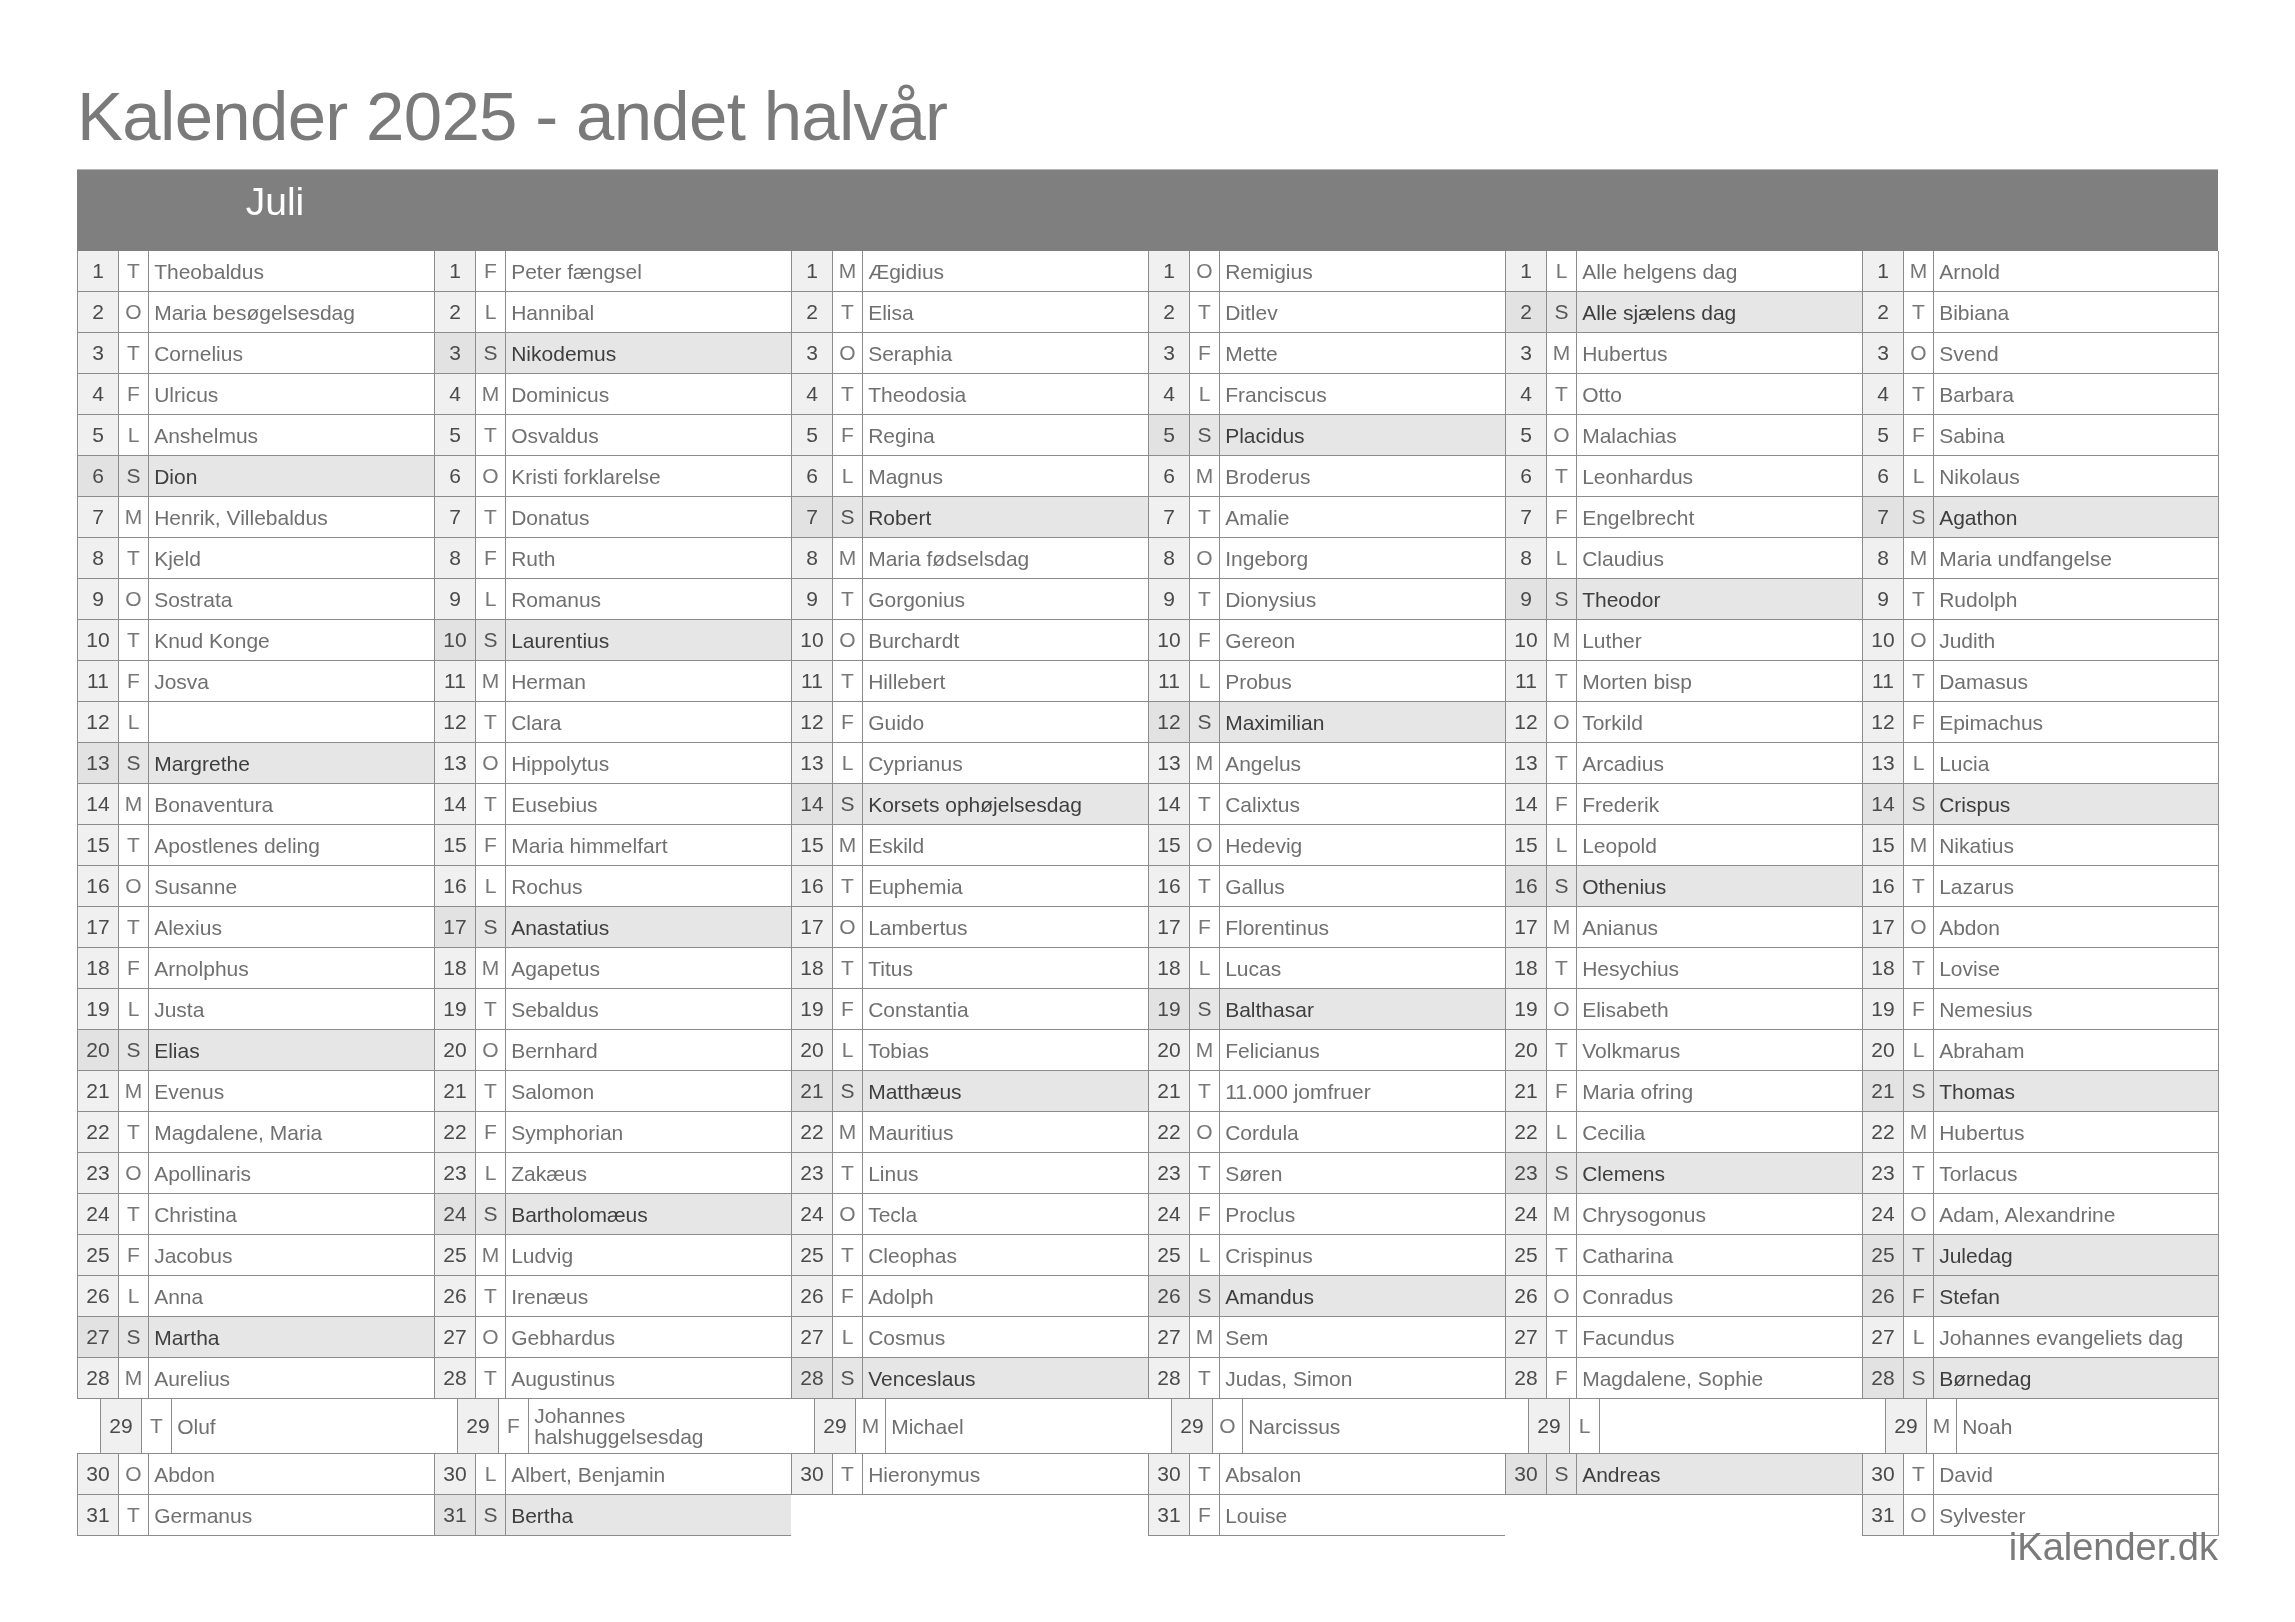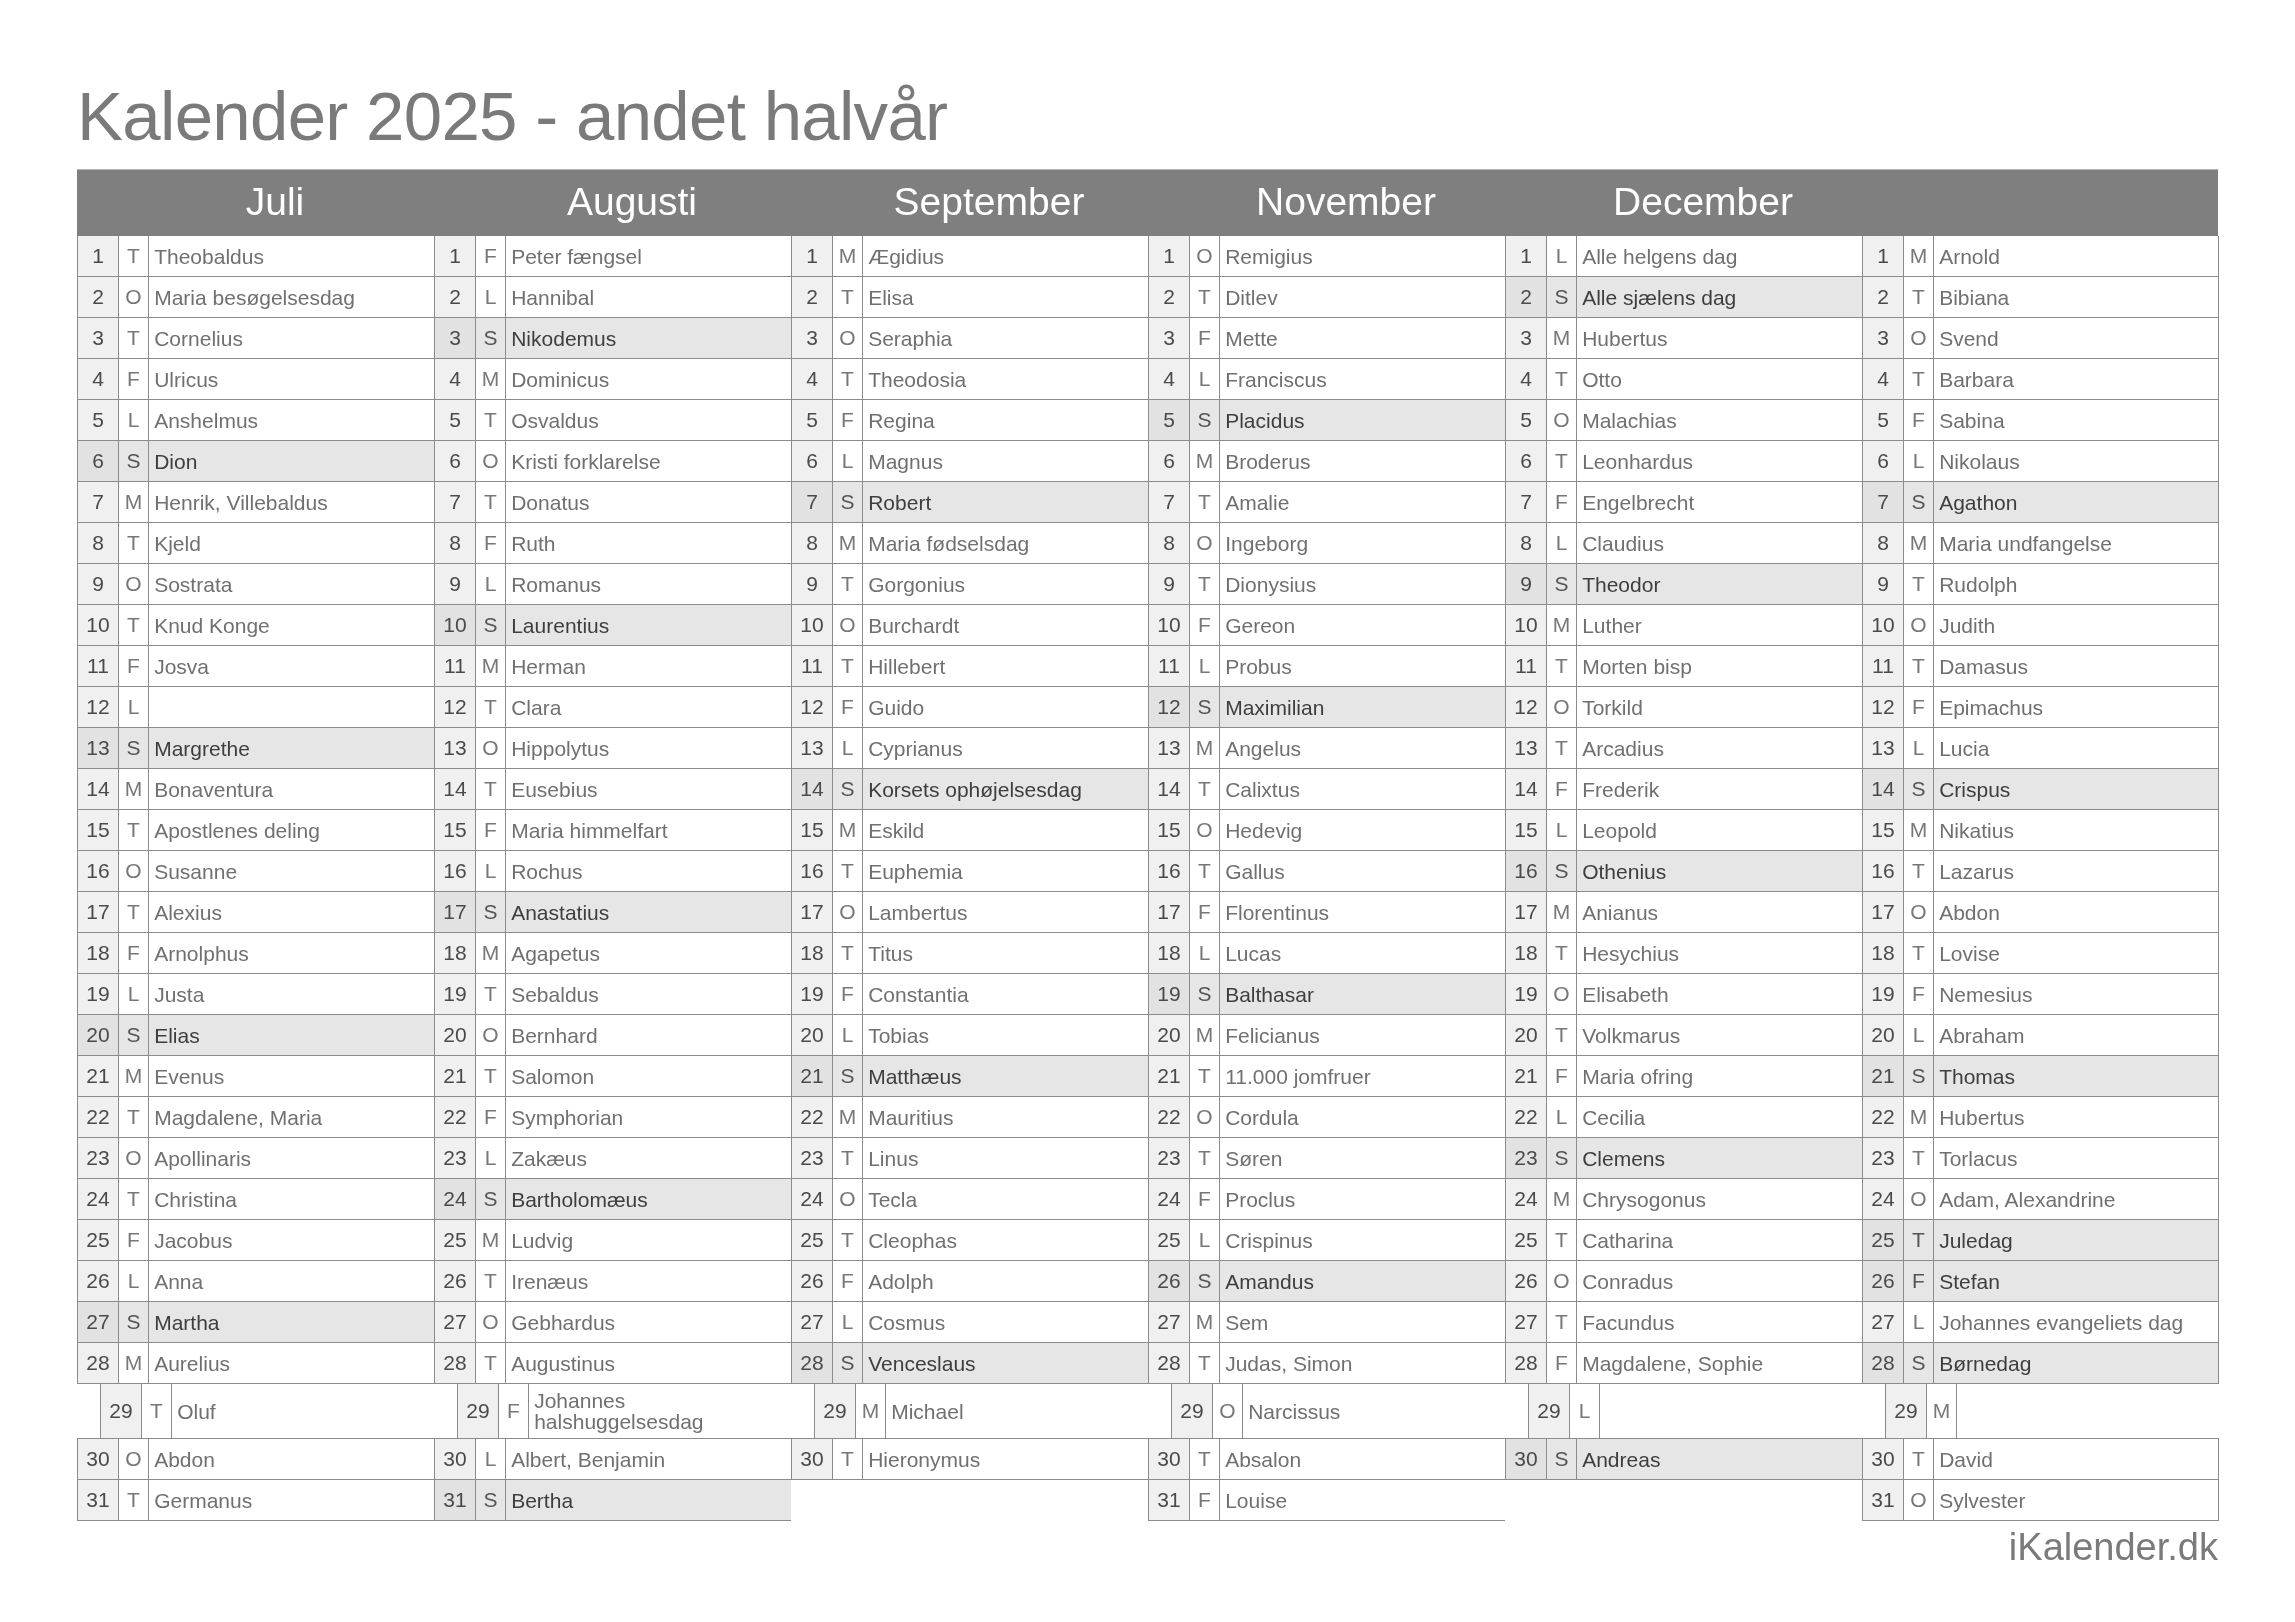--- a/index.html
+++ b/index.html
@@ -1,21 +1,21 @@
 <!DOCTYPE html>
 <html style="font-size:10.5px"><head>
 <meta charset="utf-8">
 <style>
   html, body { margin: 0; padding: 0; background: #ffffff; }
   body { width: 2295px; height: 1622px; position: relative; overflow: hidden;
          font-family: "Liberation Sans", sans-serif; color: #6e6e6e; }
   .title { position: absolute; left: 77px; top: 77px; font-size: 69px; line-height: 79px;
            color: #7a7a7a; font-weight: normal; letter-spacing: -0.7px; white-space: nowrap; }
   .cal { position: absolute; left: 77px; top: 169px; width: 2141px; }
-  .header { display: flex; height: 67px; background: #7f7f7f; border-top: 1.3px solid #b5b5b5; box-sizing: border-box; }
+  .header { display: flex; height: 82px; background: #7f7f7f; border-top: 1.3px solid #b5b5b5; box-sizing: border-box; flex-direction: column; }
   .header .mh { width: 357px; flex: 0 0 357px; text-align: center; color: #ffffff; font-size: 39px;
                 line-height: 64px; padding-left: 39px; box-sizing: border-box; }
   .months { display: flex; align-items: flex-start; }
   .month { width: 357px; flex: 0 0 357px; }
   .row { display: flex; height: 41px; box-sizing: border-box; border-bottom: 1.3px solid #8c8c8c; }
   .row.tall { height: 55px; padding-left: 23px; }
   .row > div { box-sizing: border-box; display: flex; align-items: center; font-size: 21px; }
   .d { width: 42px; flex: 0 0 42px; background: #f0f0f0; border-left: 1.3px solid #8c8c8c;
        border-right: 1.3px solid #8c8c8c; justify-content: center; color: #4a4a4a; }
   .w { width: 30px; flex: 0 0 30px; justify-content: center; border-right: 1.3px solid #8c8c8c; color: #777; }
@@ -951,20 +951,21 @@
           <div class="n">Johannes evangeliets dag</div>
         </div>
         <div class="row hl">
           <div class="d">28</div>
           <div class="w">S</div>
           <div class="n">Børnedag</div>
         </div>
         <div class="row tall">
           <div class="d">29</div>
           <div class="w">M</div>
+          <div class="n">Noah</div>
         </div>
         <div class="row">
           <div class="d">30</div>
           <div class="w">T</div>
           <div class="n">David</div>
         </div>
         <div class="row">
           <div class="d">31</div>
           <div class="w">O</div>
           <div class="n">Sylvester</div>

